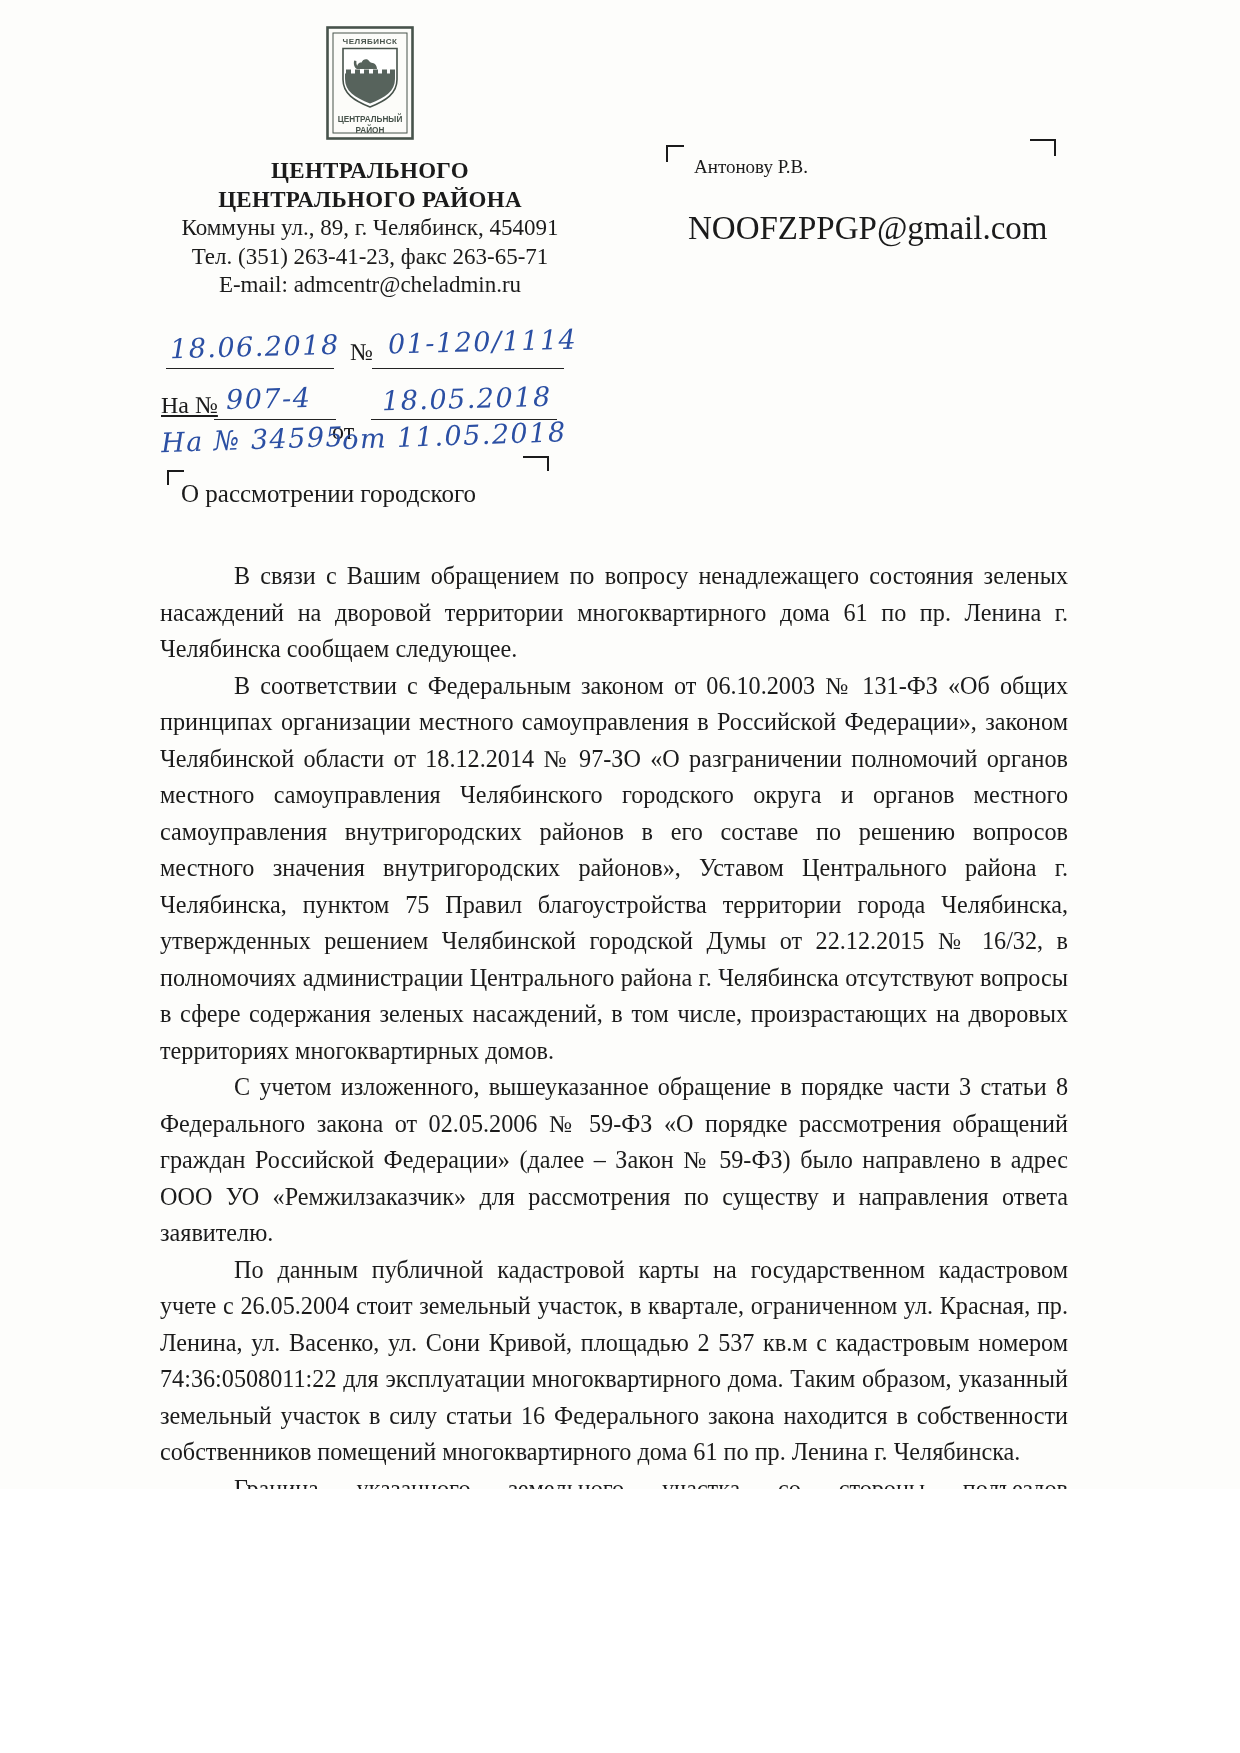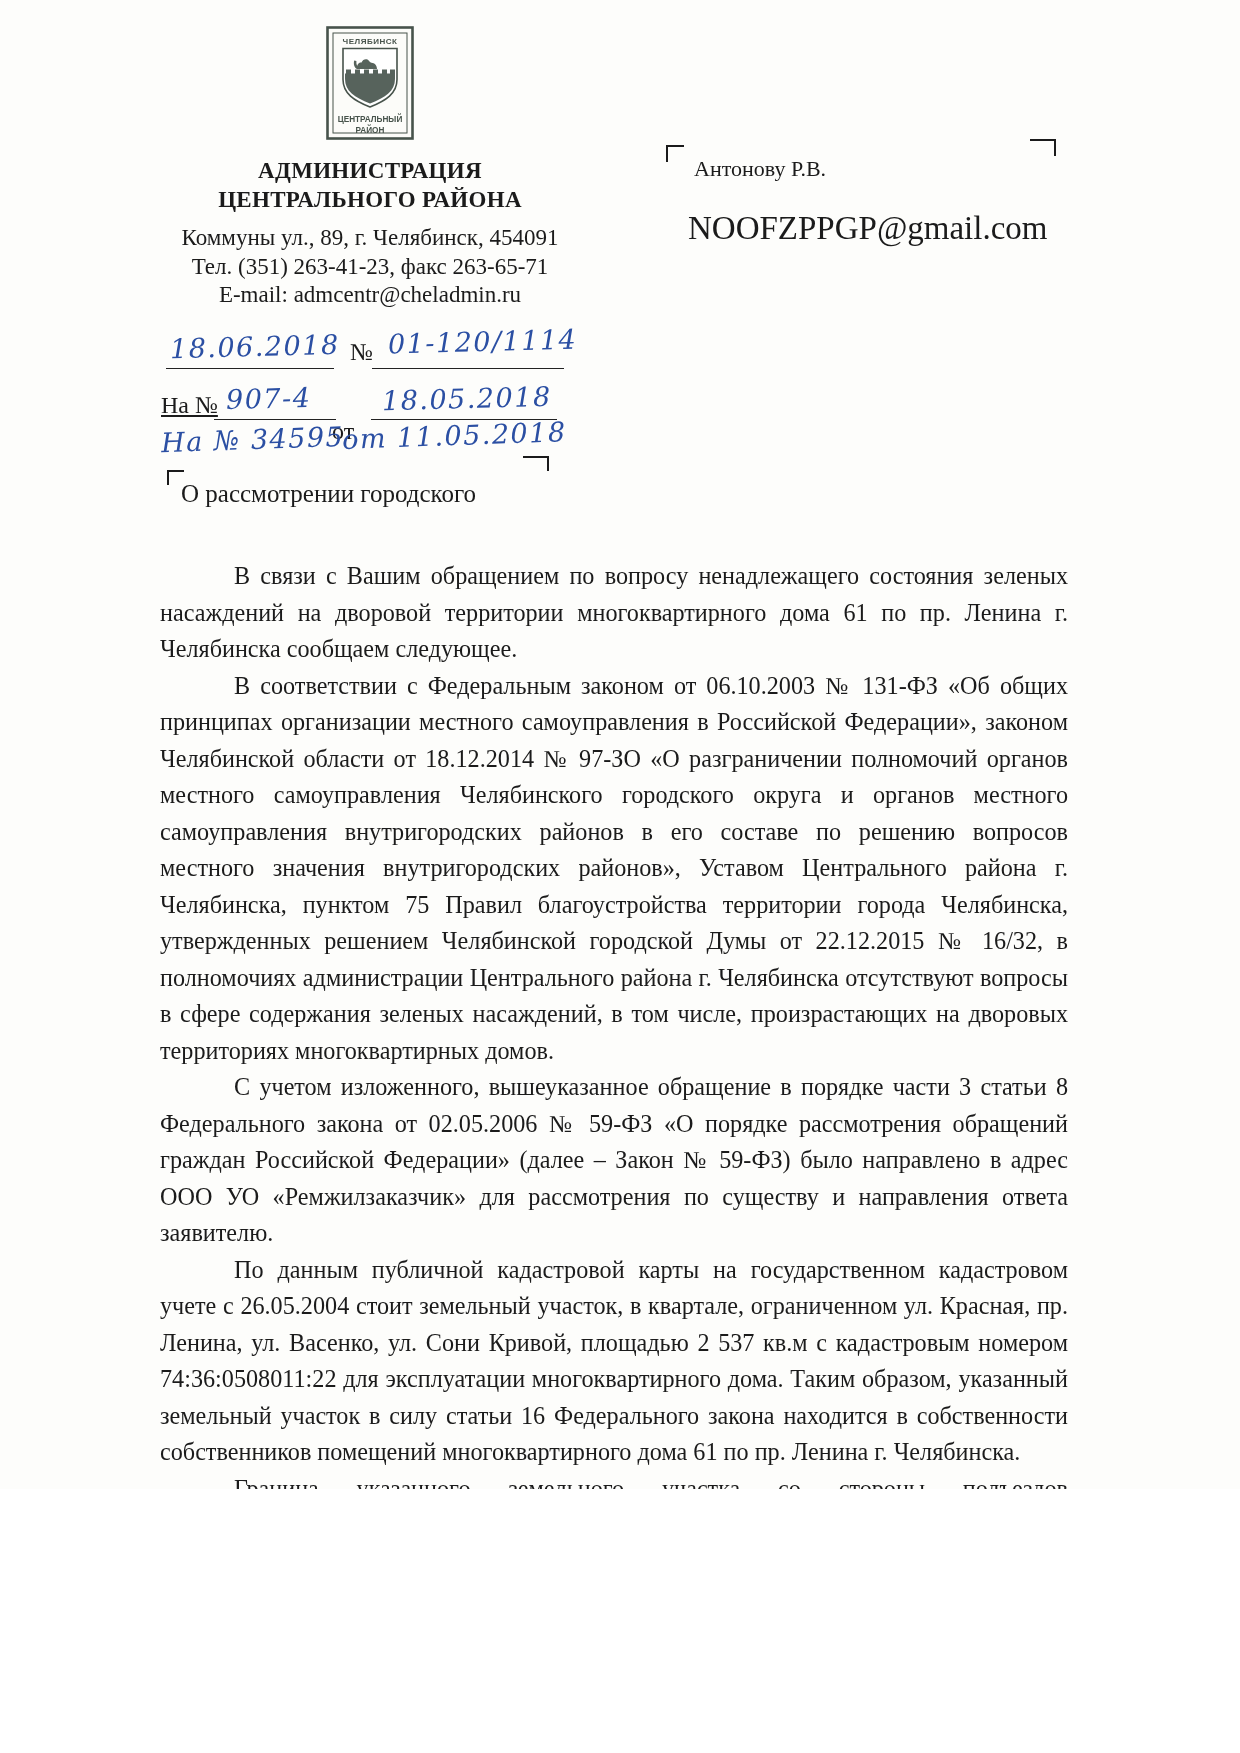--- a/index.html
+++ b/index.html
@@ -5,36 +5,36 @@
   html, body { margin:0; padding:0; }
   body { background:#ffffff; }
   .page {
     position:relative; width:1240px; height:1489px; margin:0 auto;
     background:#fdfdfb; font-family:"Liberation Serif", serif; color:#1b1b1b;
     overflow:hidden;
   }
   .letterhead { position:absolute; left:140px; top:26px; width:460px; text-align:center; }
   .emblem { display:block; margin:0 auto 16px auto; }
   .org-name { font-size:23px; font-weight:bold; line-height:29px; letter-spacing:.3px; }
-  .contact { margin-top:10px; font-size:23px; line-height:28.5px; }
+  .contact { font-size:23px; line-height:28.5px; }
 
   .hw {
     position:absolute; font-family:"DejaVu Serif", serif; font-style:italic;
     color:#2b4fa3; font-size:27px; letter-spacing:1.5px; white-space:nowrap;
     transform:rotate(-1.5deg);
   }
   .hw.slant2 { transform:rotate(-2deg); }
   .printed-label { position:absolute; font-size:24px; }
   .fill-line { position:absolute; height:0; border-bottom:1.6px solid #222; }
 
   .corner { position:absolute; }
   .corner.tl { border-left:2.4px solid #1b1b1b; border-top:2.4px solid #1b1b1b; }
   .corner.tr { border-right:2.4px solid #1b1b1b; border-top:2.4px solid #1b1b1b; }
 
-  .recipient-name  { position:absolute; left:694px; top:156px; font-size:22px; }
+  .recipient-name  { position:absolute; left:694px; top:156px; font-size:19px; }
   .recipient-email { position:absolute; left:688px; top:210px; font-size:33px; }
   .subject { position:absolute; left:181px; top:480px; font-size:25px; }
 
   .body-text {
     position:absolute; left:160px; top:558px; width:908px;
     font-size:24.2px; line-height:36.5px; text-align:justify;
   }
   .body-text p { margin:0; text-indent:74px; }
 </style>
 </head>
@@ -53,21 +53,21 @@
       <rect x="38" y="43.5" width="5" height="4.5" fill="#57635c"></rect>
       <rect x="47" y="43.5" width="5" height="4.5" fill="#57635c"></rect>
       <rect x="56" y="43.5" width="5" height="4.5" fill="#57635c"></rect>
       <rect x="64" y="43.5" width="5" height="4.5" fill="#57635c"></rect>
       <path d="M19,47.5 h50 v5.5 c0,12 -9.5,18.5 -25,24.5 c-15.5,-6 -25,-12.5 -25,-24.5 z" fill="#57635c"></path>
       <path d="M31,43 c-0.5,-4.5 2,-7 4.5,-6.5 c1,-3 4,-4 6,-3 c2,1 2,3 4,3.2 c3,0.3 5.5,2.3 5.5,6.3 z" fill="#57635c"></path>
       <path d="M31,43 c-2.5,-1 -3.8,-5 -2.8,-8.5 l2.2,0.6 c-0.3,3 0.6,5.5 2.6,6.9 z" fill="#57635c"></path>
       <text x="44" y="96" text-anchor="middle" font-family="Liberation Sans, sans-serif" font-size="8.2" font-weight="bold" fill="#47534b">ЦЕНТРАЛЬНЫЙ</text>
       <text x="44" y="106.5" text-anchor="middle" font-family="Liberation Sans, sans-serif" font-size="8.2" font-weight="bold" fill="#47534b">РАЙОН</text>
     </svg>
-    <div class="org-name">АДМИНИСТРАЦИЯ</div>
+    <div class="org-name">ЦЕНТРАЛЬНОГО</div>
     <div class="org-name">ЦЕНТРАЛЬНОГО РАЙОНА</div>
     <div class="contact">
       <div>Коммуны ул., 89, г. Челябинск, 454091</div>
       <div>Тел. (351) 263-41-23, факс 263-65-71</div>
       <div>E-mail: admcentr@cheladmin.ru</div>
     </div>
   </div>
 
   <span class="hw" style="left:170px; top:331px;">18.06.2018</span>
   <div class="fill-line" style="left:166px; top:368px; width:168px;"></div>

